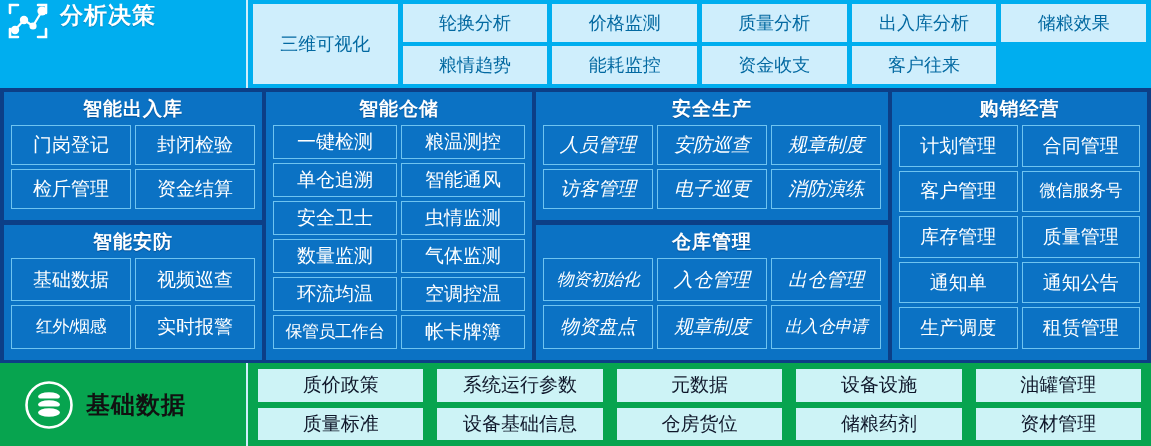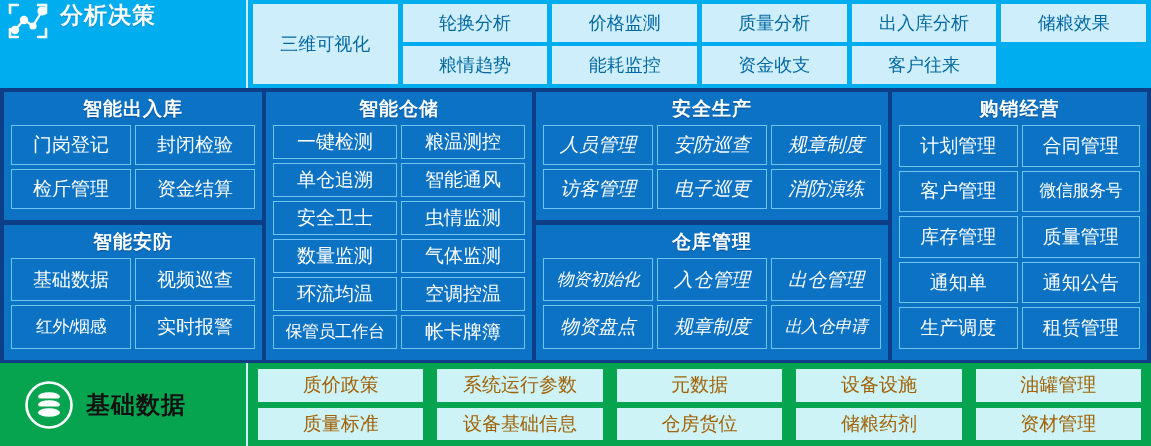--- a/index.html
+++ b/index.html
@@ -86,21 +86,21 @@
   .db-icon{width:50px;height:50px;flex:0 0 50px;}
   .green-title{
     color:#111;font-size:24px;font-weight:bold;letter-spacing:1px;
   }
   .green-grid{
     flex:1;display:grid;grid-template-columns:repeat(5,1fr);
     grid-template-rows:1fr 1fr;gap:6px 14px;
     padding:6px 10px 6px 10px;box-sizing:border-box;
   }
   .gbtn{
-    background:#cdf3f6;color:#a16207;font-size:19px;
+    background:#cdf3f6;color:#0f172a;font-size:19px;
     display:flex;align-items:center;justify-content:center;
     text-align:center;cursor:pointer;box-sizing:border-box;white-space:nowrap;
   }
 </style>
 </head>
 <body>
 
 <div id="root">
 
   <div class="topbar">

